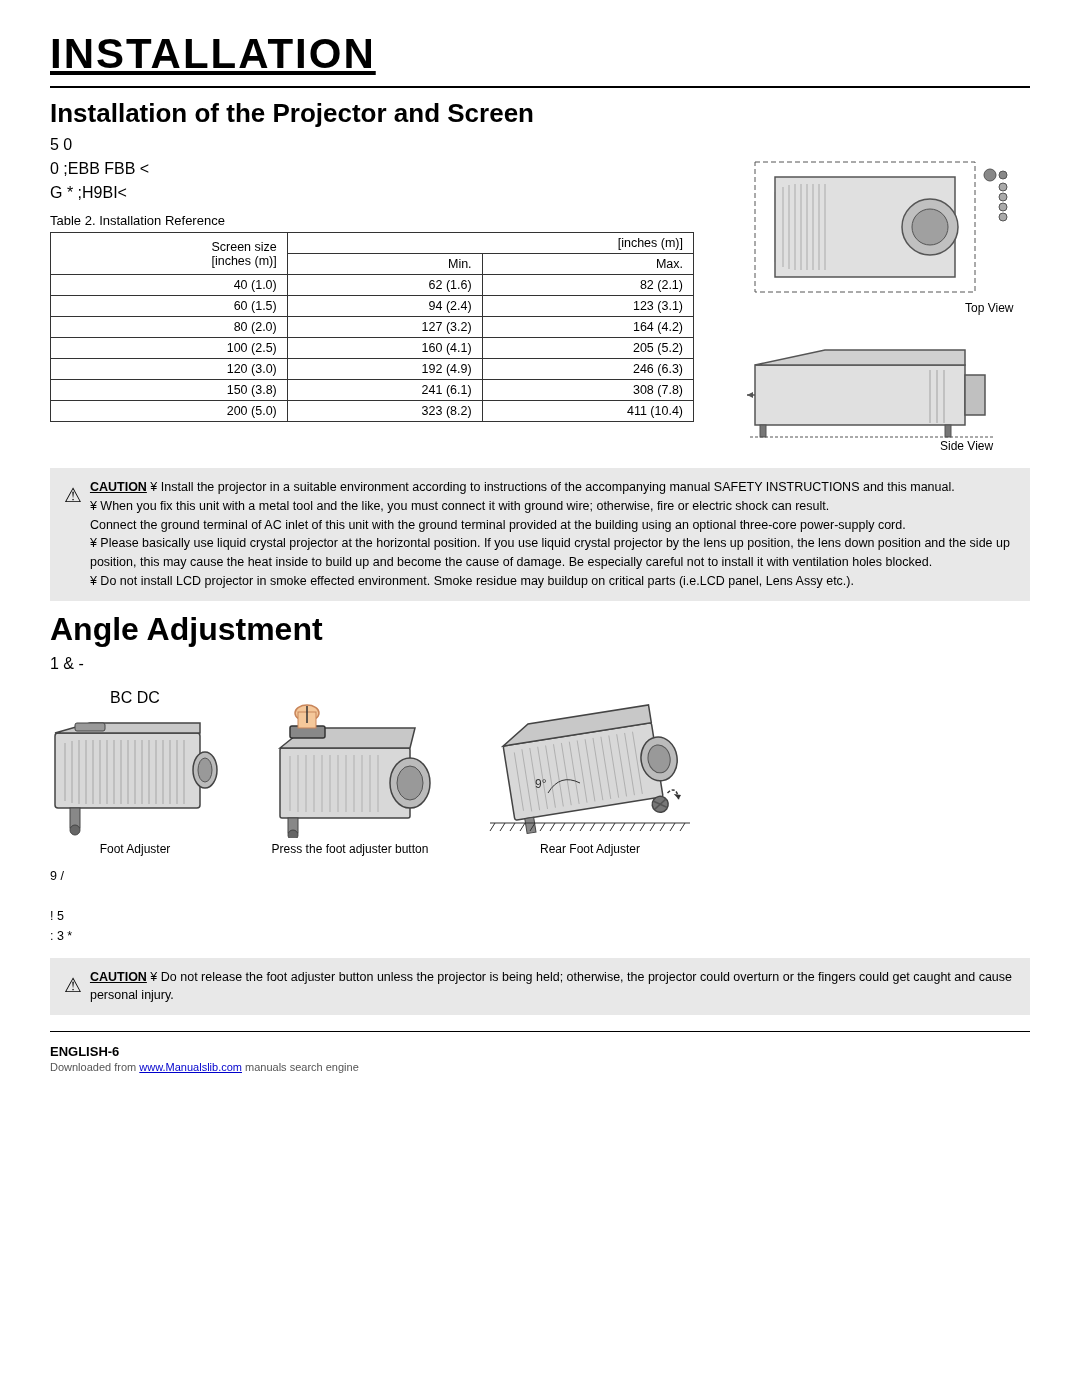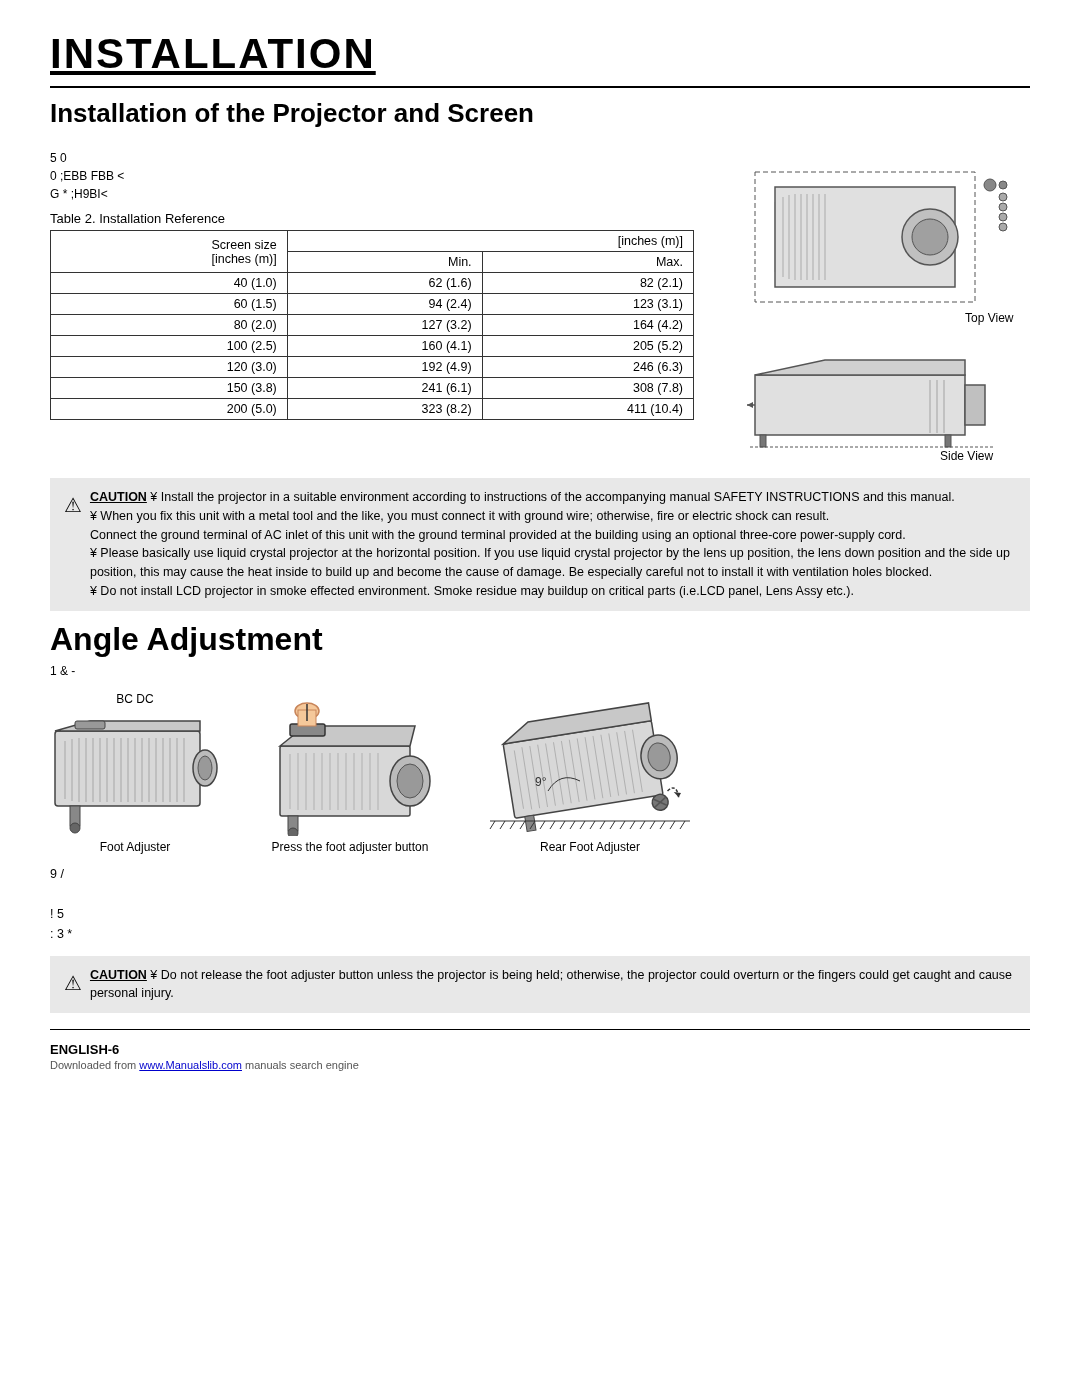--- a/index.html
+++ b/index.html
@@ -20,21 +20,21 @@
       font-weight: bold;
       text-decoration: underline;
       letter-spacing: 2px;
       margin-bottom: 8px;
     }
 
     
     .section-heading {
       font-size: 26px;
       font-weight: bold;
-      margin-bottom: 20px;
+      margin-bottom: 4px;
     }
 
     
     .installation-section {
       display: flex;
       gap: 36px;
       margin-bottom: 10px;
     }
 
     .installation-left {
@@ -142,21 +142,21 @@
       color: #0000cc;
     }
 
     .hr-line {
       border: none;
       border-top: 2px solid #000;
       margin: 6px 0 10px 0;
     }
 
     .small-text {
-      font-size: 12px;
+      font-size: 16px;
       line-height: 1.5;
     }
 
     .table-heading {
       font-size: 13px;
       font-weight: normal;
       margin-bottom: 2px;
     }
   </style>
 </head>

